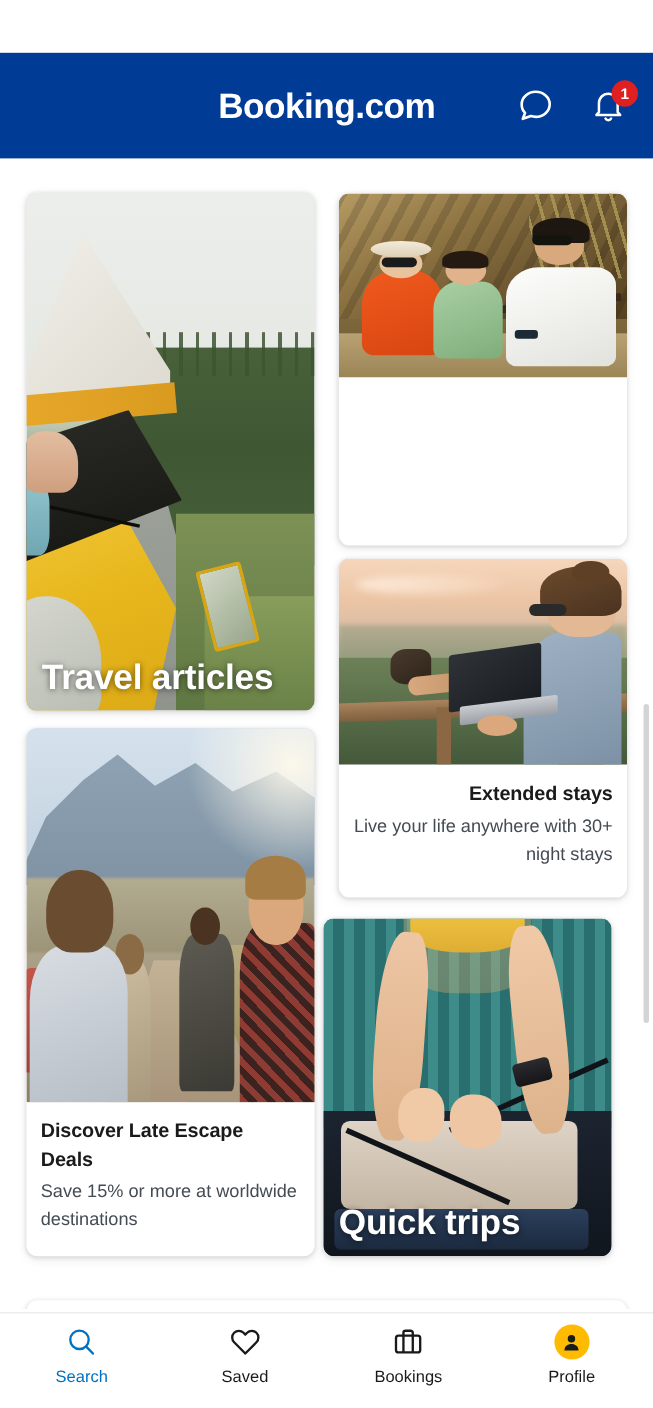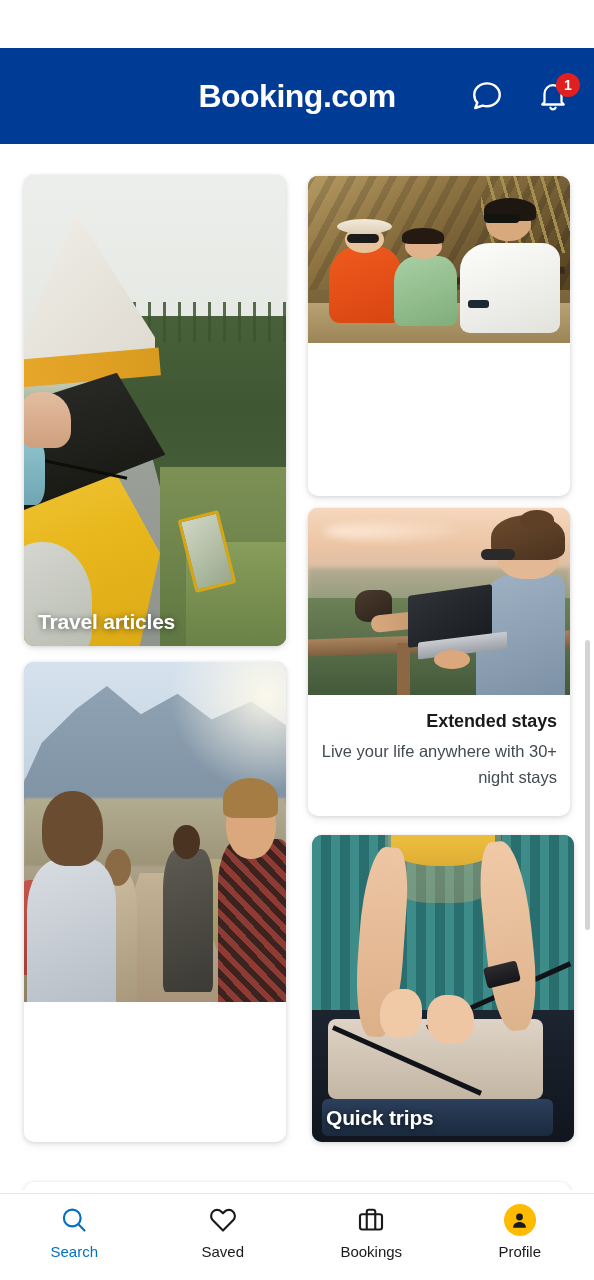--- a/index.html
+++ b/index.html
@@ -111,21 +111,21 @@
     overflow: hidden;
     background: #d8d8d8;
   }
   .card-img .scene { position: absolute; inset: 0; }
 
   .overlay-title {
     position: absolute;
     left: 14px;
     bottom: 12px;
     color: #ffffff;
-    font-size: 21px;
+    font-size: 32px;
     font-weight: bold;
     letter-spacing: -0.2px;
     text-shadow: 0 1px 6px rgba(0,0,0,0.55);
   }
 
   .card-body { padding: 14px 13px 16px 13px; }
   .card-title {
     font-size: 18px;
     font-weight: bold;
     color: #1a1a1a;
@@ -501,23 +501,27 @@
           <div class="h2-body"></div>
             <div class="h2-head"></div>
           <div class="h4-body"></div>
             <div class="h4-head"></div>
             <div class="h4-hair"></div>
           <div class="h1-pack"></div>
             <div class="h1-body"></div>
             <div class="h1-head"></div>
         </div>
       </div>
-    </div>
-
-    <div class="card" style="left:312px; top:675px; width:262px; height:307px;">
+      <div class="card-body">
+        <div class="card-title">Discover Late Escape Deals</div>
+        <div class="card-sub">Save 15% or more at worldwide destinations</div>
+      </div>
+    </div>
+
+    <div class="card" style="left:294px; top:675px; width:262px; height:307px;">
       <div class="card-img" style="height:100%;">
         <div class="scene scene-suitcase">
           <div class="stripes"></div>
             <div class="yellow"></div>
             <div class="torso"></div>
           <div class="case"></div>
             <div class="clothes"></div>
             <div class="jeans"></div>
           <div class="strapA"></div>
             <div class="strapB"></div>

